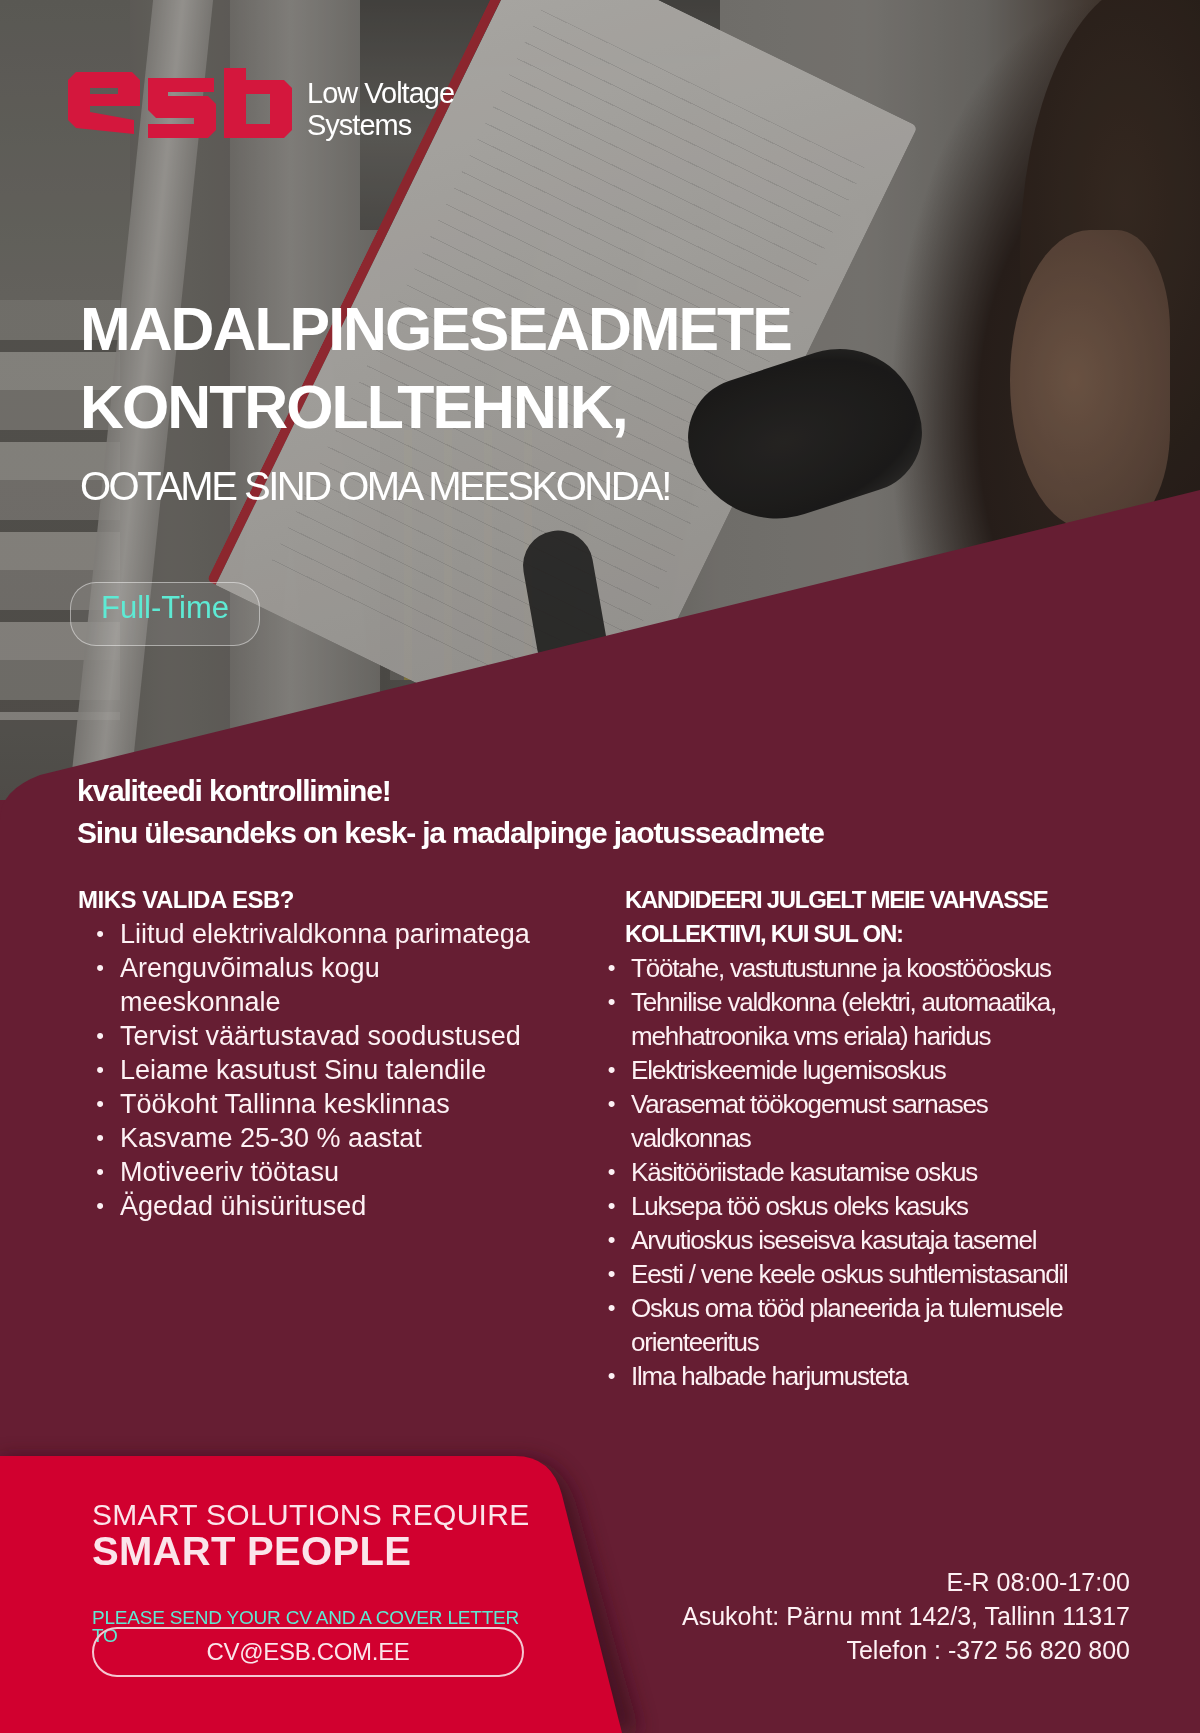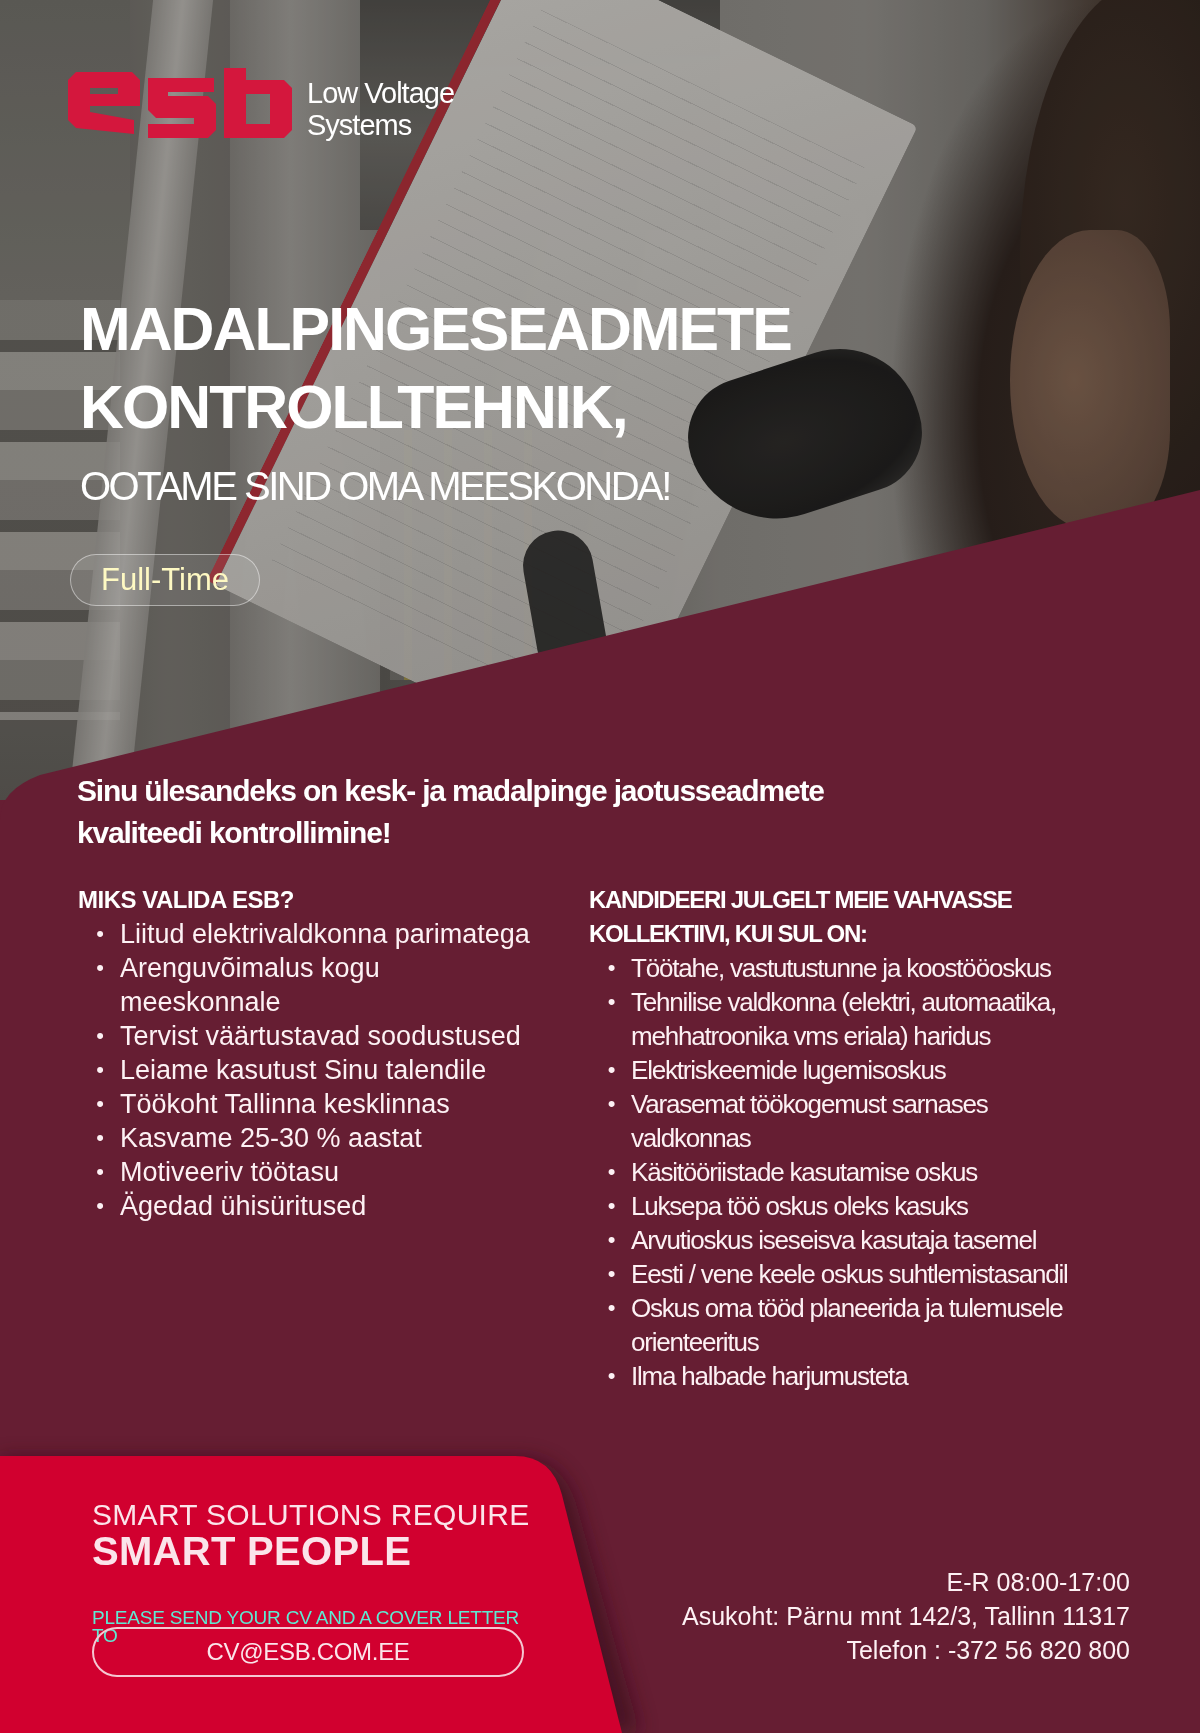--- a/index.html
+++ b/index.html
@@ -102,41 +102,41 @@
   .headline .bold-line {
     font-family: "Liberation Sans", sans-serif; font-weight: bold;
     font-size: 62px; line-height: 78px; display: block; transform: scaleX(0.98); transform-origin: left;
   }
   .headline .light-line {
     font-family: "Liberation Sans", sans-serif; font-weight: normal;
     font-size: 40px; line-height: 80px; display: block; letter-spacing: -2.5px;
   }
 
   .pill {
-    position: absolute; left: 70px; top: 554px; width: 190px; height: 52px;
+    position: absolute; left: 70px; top: 582px; width: 190px; height: 64px;
     border: 1.5px solid rgba(255,255,255,.45); border-radius: 26px;
     background: rgba(255,255,255,.08);
     box-sizing: border-box; text-align: center;
-    font-size: 31px; line-height: 49px; color: #fef9c3;
+    font-size: 31px; line-height: 49px; color: #5eead4;
   }
 
   
   .intro {
     position: absolute; left: 77px; top: 770px; width: 960px;
     font-weight: bold; font-size: 30px; line-height: 42px; color: #ffffff; letter-spacing: -1.2px;
   }
 
   
   .col { position: absolute; top: 883px; }
   .col-left { left: 78px; width: 500px; }
   .col-right { left: 589px; width: 560px; }
   .col h3 {
     margin: 0; font-size: 24px; line-height: 34px; font-weight: bold; color: #ffffff; letter-spacing: -.5px;
   }
-  .col-right h3 { letter-spacing: -1.3px; }
+  .col-right h3 { letter-spacing: -1.3px; margin-left: 36px; }
   .col ul { list-style: none; margin: 0; padding: 0; }
   .col li {
     position: relative; padding-left: 42px; font-size: 27px; line-height: 34px; color: #fdf1f4;
   }
   .col-right li { padding-left: 42px; font-size: 26px; letter-spacing: -1.2px; }
   .col li .bullet {
     position: absolute; left: 14px; top: 0; width: 16px; font-size: 22px; line-height: 34px; text-align: center;
   }
   .card-content { position: absolute; left: 92px; top: 1497px; width: 440px; }
   .card-line1 {
@@ -208,22 +208,22 @@
 
 <div class="headline">
   <span class="bold-line">MADALPINGESEADMETE</span>
   <span class="bold-line">KONTROLLTEHNIK,</span>
   <span class="light-line">OOTAME SIND OMA MEESKONDA!</span>
 </div>
 
 <div class="pill">Full-Time</div>
 
 <div class="intro">
+  <div>kvaliteedi kontrollimine!</div>
   <div>Sinu ülesandeks on kesk- ja madalpinge jaotusseadmete</div>
-  <div>kvaliteedi kontrollimine!</div>
 </div>
 
 <div class="col col-left">
   <h3>MIKS VALIDA ESB?</h3>
   <ul>
     <li><span class="bullet">•</span><span>Liitud elektrivaldkonna parimatega</span></li>
     <li style="width:300px"><span class="bullet">•</span><span>Arenguvõimalus kogu meeskonnale</span></li>
     <li><span class="bullet">•</span><span>Tervist väärtustavad soodustused</span></li>
     <li><span class="bullet">•</span><span>Leiame kasutust Sinu talendile</span></li>
     <li><span class="bullet">•</span><span>Töökoht Tallinna kesklinnas</span></li>

